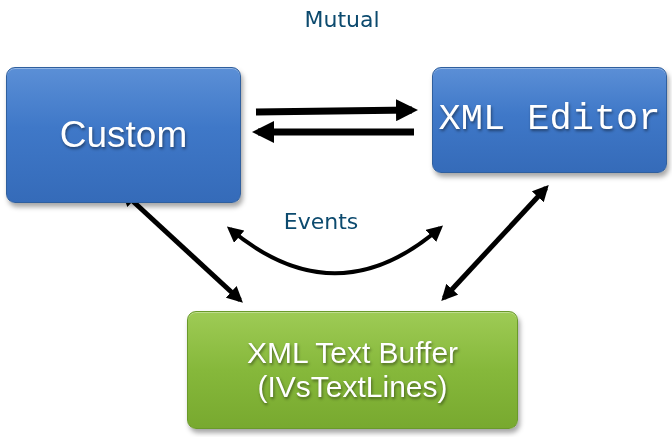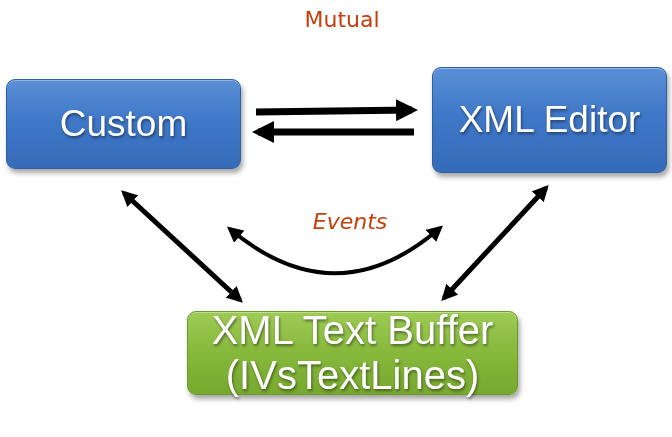--- a/index.html
+++ b/index.html
@@ -13,26 +13,26 @@
   .blue {
     background: linear-gradient(to bottom, #5b8fd6 0%, #3f78c8 45%, #356bb9 100%);
     border:1px solid #2f5f9e;
     box-shadow: 2px 4px 5px rgba(0,0,0,0.35), inset 0 1px 0 rgba(255,255,255,0.35);
   }
   .green {
     background: linear-gradient(to bottom, #9ecb55 0%, #86b83b 50%, #78a92f 100%);
     border:1px solid #6a9a2a;
     box-shadow: 2px 4px 5px rgba(0,0,0,0.35), inset 0 1px 0 rgba(255,255,255,0.35);
   }
-  #box-designer { left:6px; top:67px; width:235px; height:90px; font-size:37px;margin-top:12px; }
-  #box-editor { left:432px; top:67px; width:235px; height:106px; font-size:37px; }
-  #box-buffer { left:187px; top:311px; width:331px; height:84px; font-size:40px; }
-  .label { position:absolute; color:#c2410c; font-family:"DejaVu Sans", sans-serif; font-size:22px; text-align:center; line-height:1.3; }
+  #box-designer { left:6px; top:67px; width:235px; height:136px; font-size:37px; }
+  #box-editor { left:432px; top:67px; width:235px; height:106px; font-size:37px;font-family:Liberation Mono, monospace; }
+  #box-buffer { left:187px; top:311px; width:331px; height:118px; font-size:30px; }
+  .label { position:absolute; color:#0c4a6e; font-family:"DejaVu Sans", sans-serif; font-size:22px; text-align:center; line-height:1.3; }
   #lbl-mutual { left:262px; top:6px; width:160px; }
-  #lbl-events { left:280px; top:208px; width:140px;font-style:italic; }
+  #lbl-events { left:251px; top:208px; width:140px; }
   svg#arrows { position:absolute; left:0; top:0; }
 </style>
 </head>
 <body>
 
 <svg id="arrows" width="672" height="437">
   <defs>
     <marker id="ah" markerWidth="10" markerHeight="10" refX="7" refY="5" orient="auto" markerUnits="userSpaceOnUse">
       <path d="M0,0 L10,5 L0,10 Z" fill="#000"></path>
     </marker>

